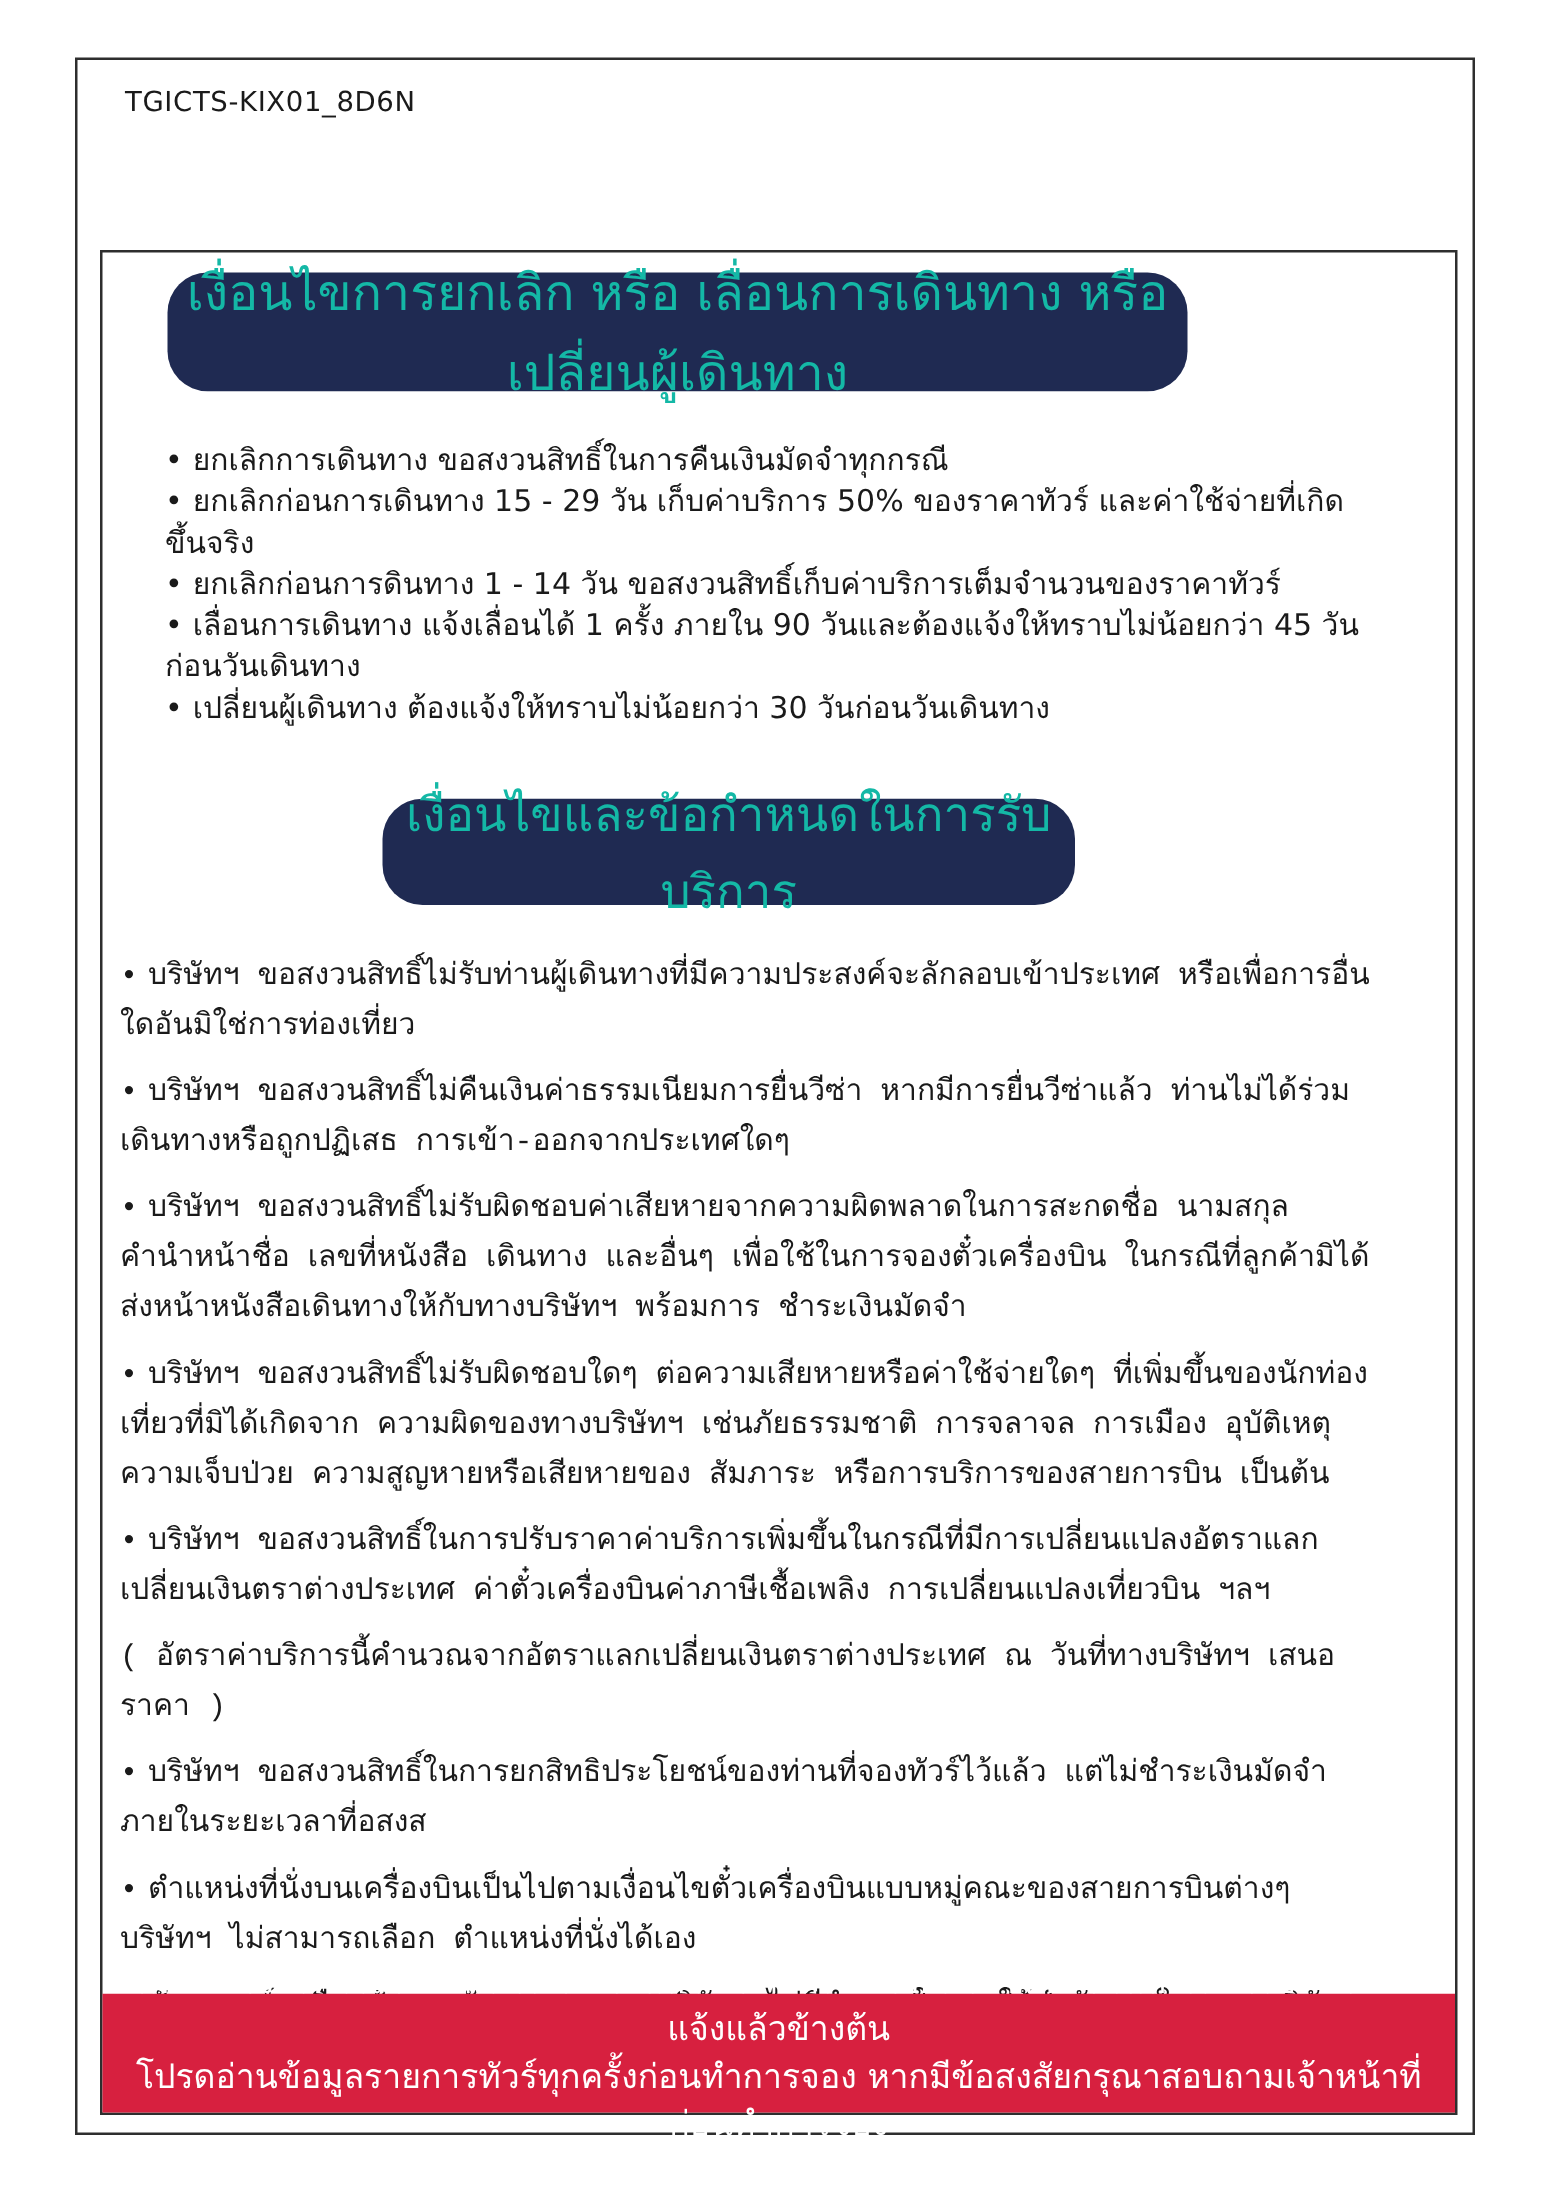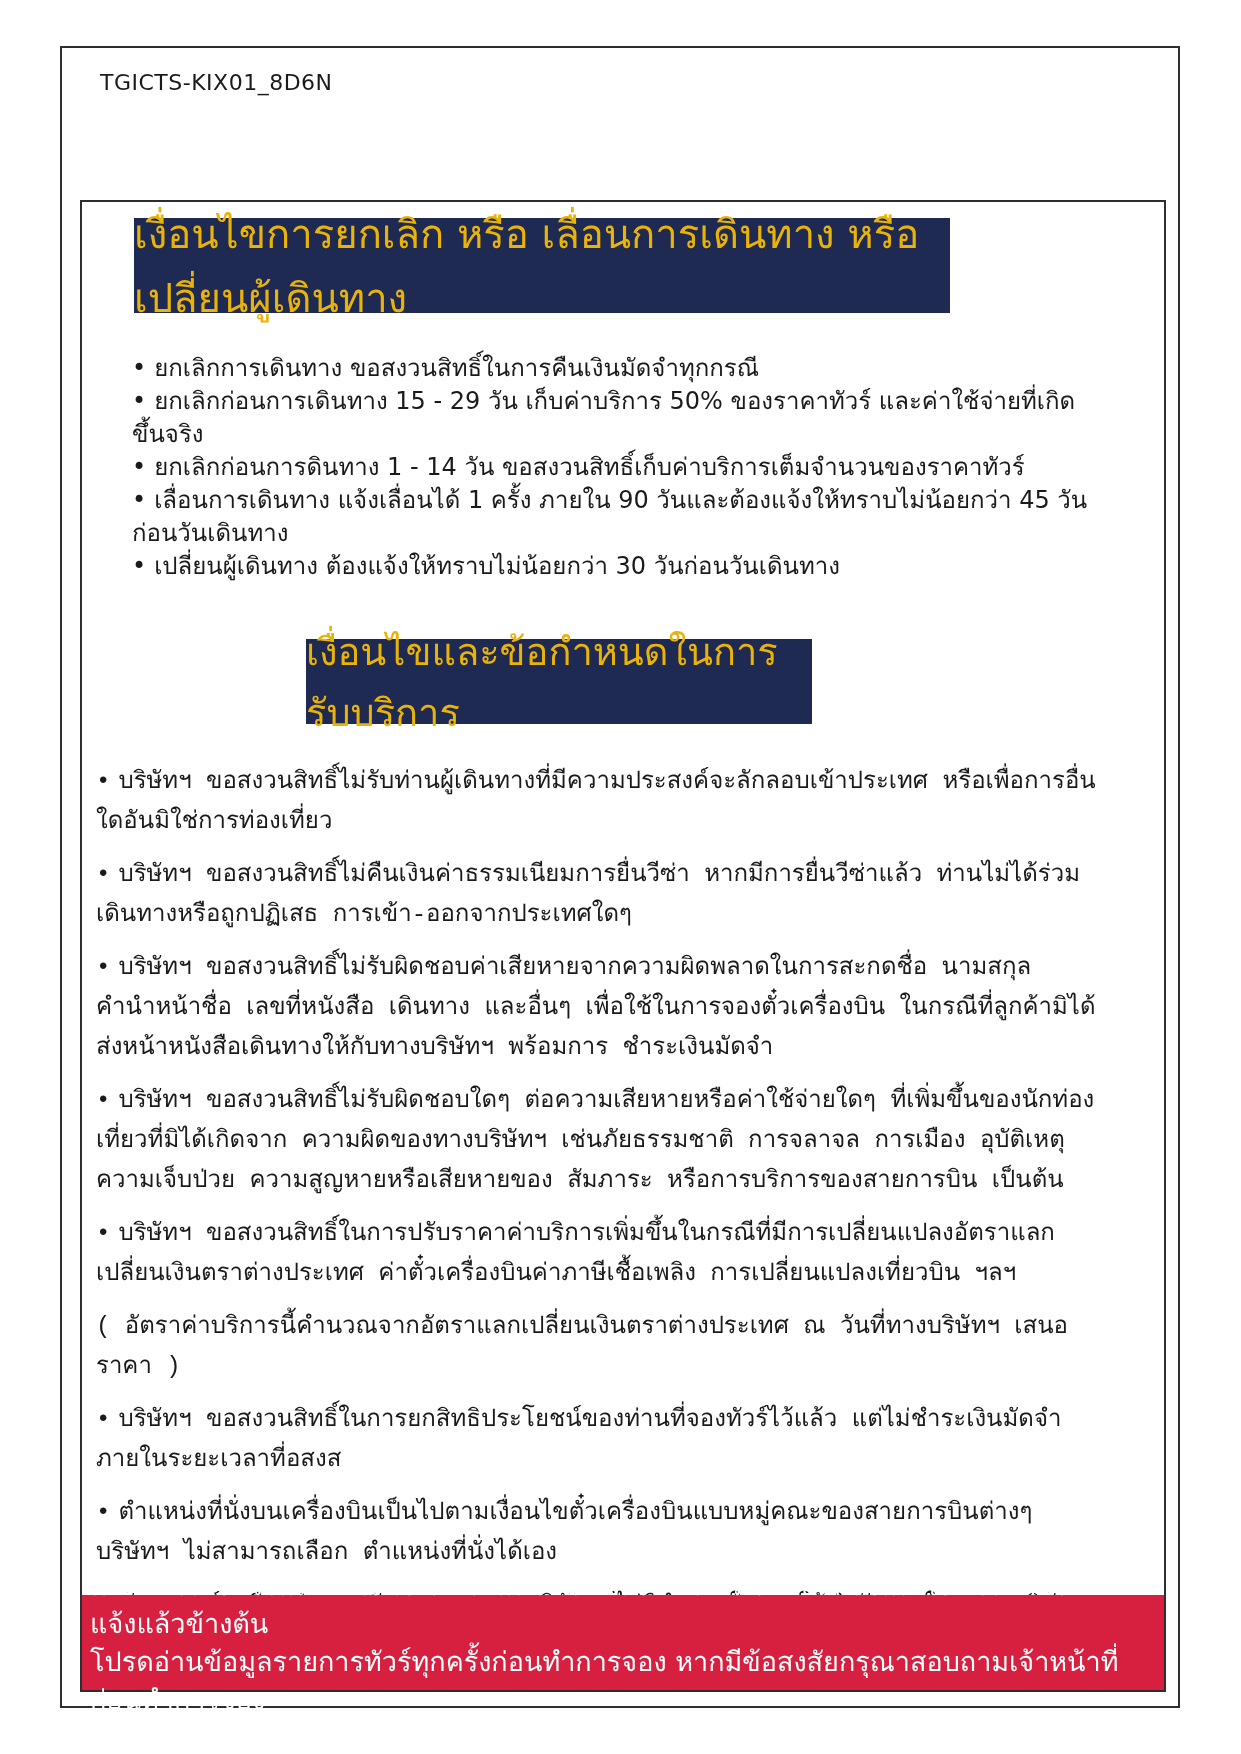--- a/index.html
+++ b/index.html
@@ -21,41 +21,43 @@
   }
   .doc-code{
     position:absolute;left:100px;top:70px;
     font-size:22px;letter-spacing:0.5px;color:#1a1a1a;
   }
   .box-inner{
     position:absolute;left:80px;top:200px;width:1086px;height:1492px;
     border:2px solid var(--border);background:#ffffff;
   }
   .banner{
-    position:absolute;background:var(--navy);color:#eab308;
+    position:absolute;background:var(--navy);color:#14b8a6;
     display:flex;align-items:center;justify-content:center;
+    text-align:center;
+    border-radius:32px;
   }
   .banner1{left:52px;top:16px;width:816px;height:95px;font-size:40px;}
-  .banner2{left:224px;top:437px;width:506px;height:85px;font-size:38px;}
+  .banner2{left:224px;top:437px;width:554px;height:85px;font-size:38px;}
   .s1-list{
     position:absolute;left:50px;top:150px;width:965px;
     font-size:24px;line-height:33px;
   }
   .s1-item{white-space:normal;}
   .s2-list{
     position:absolute;left:14px;top:560px;width:1005px;
     font-size:24px;line-height:40px;
   }
   .s2-item{margin-bottom:13px;font-family:Liberation Mono, monospace;}
   .bullet{display:inline;margin-right:8px;}
   .red-banner{
     position:absolute;left:0;right:0;bottom:0;height:95px;
     background:var(--red);color:#ffffff;
     display:flex;flex-direction:column;align-items:center;justify-content:center;
-    font-size:27px;line-height:38px;padding:0 8px;
+    text-align:center;font-size:27px;line-height:38px;padding:0 8px;
   }
 </style>
 </head>
 <body>
 
 <div class="frame-outer"></div>
 
 <div class="doc-code">TGICTS-KIX01_8D6N</div>
 
 <div class="box-inner">

